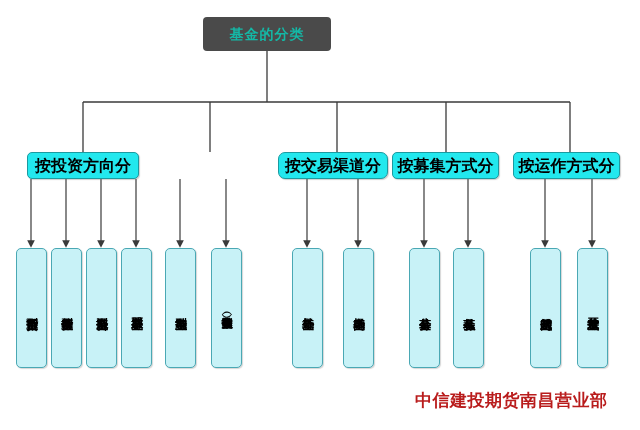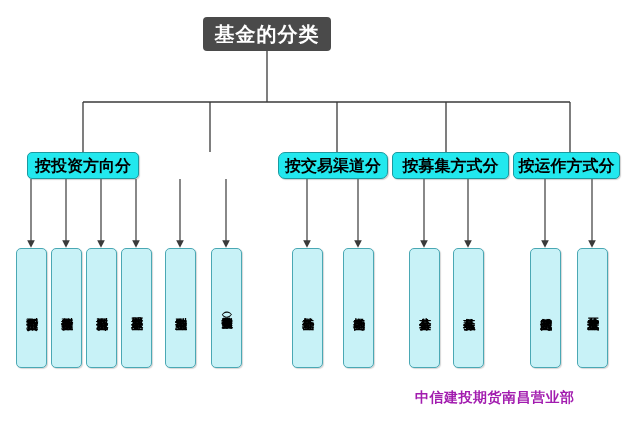--- a/index.html
+++ b/index.html
@@ -36,22 +36,22 @@
     width: 128px;
     height: 34px;
     background: #4a4a4a;
     border-radius: 4px;
     display: flex;
     align-items: center;
     justify-content: center;
     box-sizing: border-box;
   }
   .root-box .root-label {
-    color: #ffffff;
-    font-size: 20px;
+    color: #14b8a6;
+    font-size: 14px;
     font-weight: bold;
     letter-spacing: 1px;
     line-height: 1;
   }
 
   
   .cat-box {
     position: absolute;
     top: 152px;
     height: 27px;
@@ -102,22 +102,22 @@
   .leaf-box.tall-text .leaf-label {
     font-size: 11px;
     line-height: 1.05;
   }
 
   
   .watermark {
     position: absolute;
     left: 415px;
     top: 389px;
-    color: #a21caf;
-    font-size: 14px;
+    color: #b91c1c;
+    font-size: 17px;
     font-weight: bold;
     letter-spacing: 0.5px;
     white-space: nowrap;
   }
 </style>
 </head>
 <body>
 
 <div id="canvas">
 
@@ -159,21 +159,21 @@
   <div class="root-box">
     <span class="root-label">基金的分类</span>
   </div>
 
   <div class="cat-box" style="left:27px; width:112px;">
     <span class="cat-label">按投资方向分</span>
   </div>
   <div class="cat-box" style="left:278px; width:110px;border-radius:7px;">
     <span class="cat-label">按交易渠道分</span>
   </div>
-  <div class="cat-box" style="left:392px; width:117px;">
+  <div class="cat-box" style="left:392px; width:107px;">
     <span class="cat-label">按募集方式分</span>
   </div>
   <div class="cat-box" style="left:513px; width:107px;">
     <span class="cat-label">按运作方式分</span>
   </div>
 
   <div class="leaf-box" style="left:16px;">
     <span class="leaf-label">货币型基金</span>
   </div>
   <div class="leaf-box" style="left:51px;">

